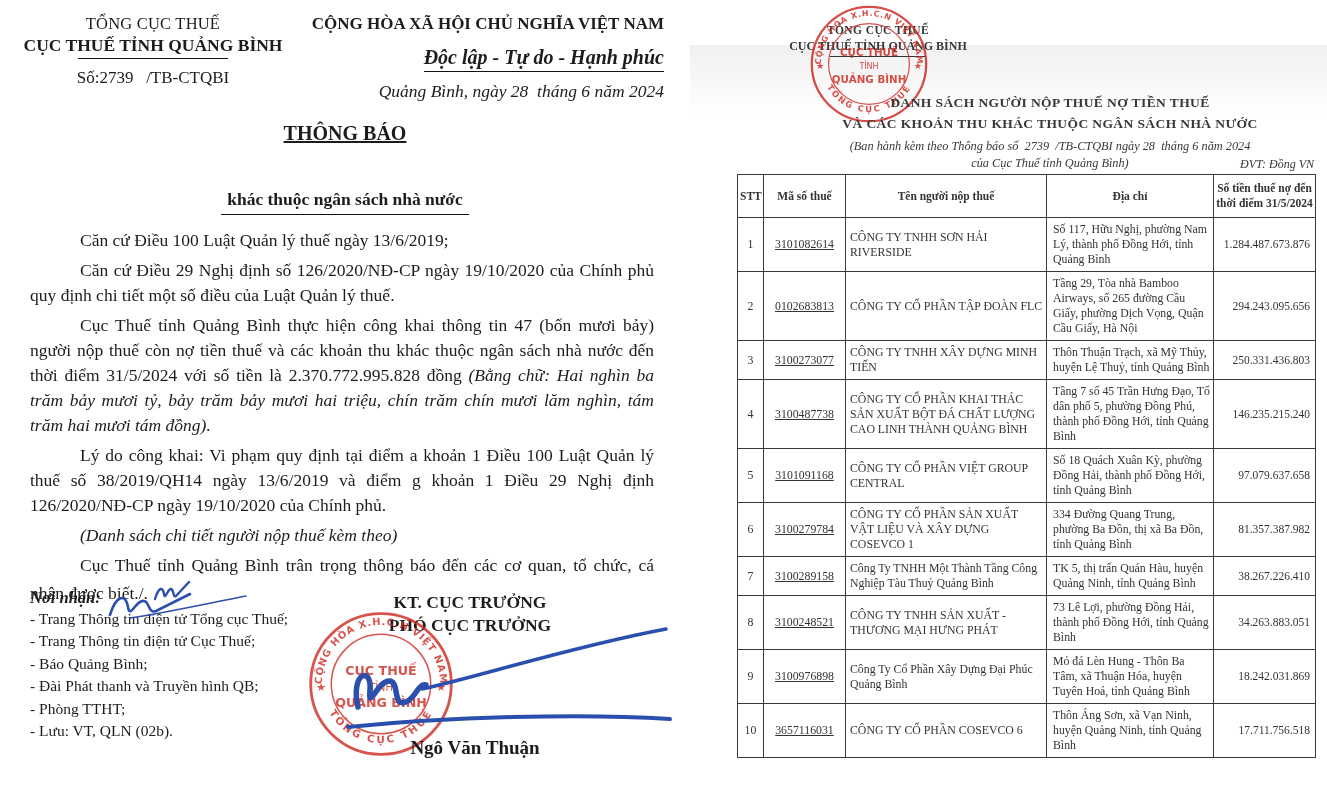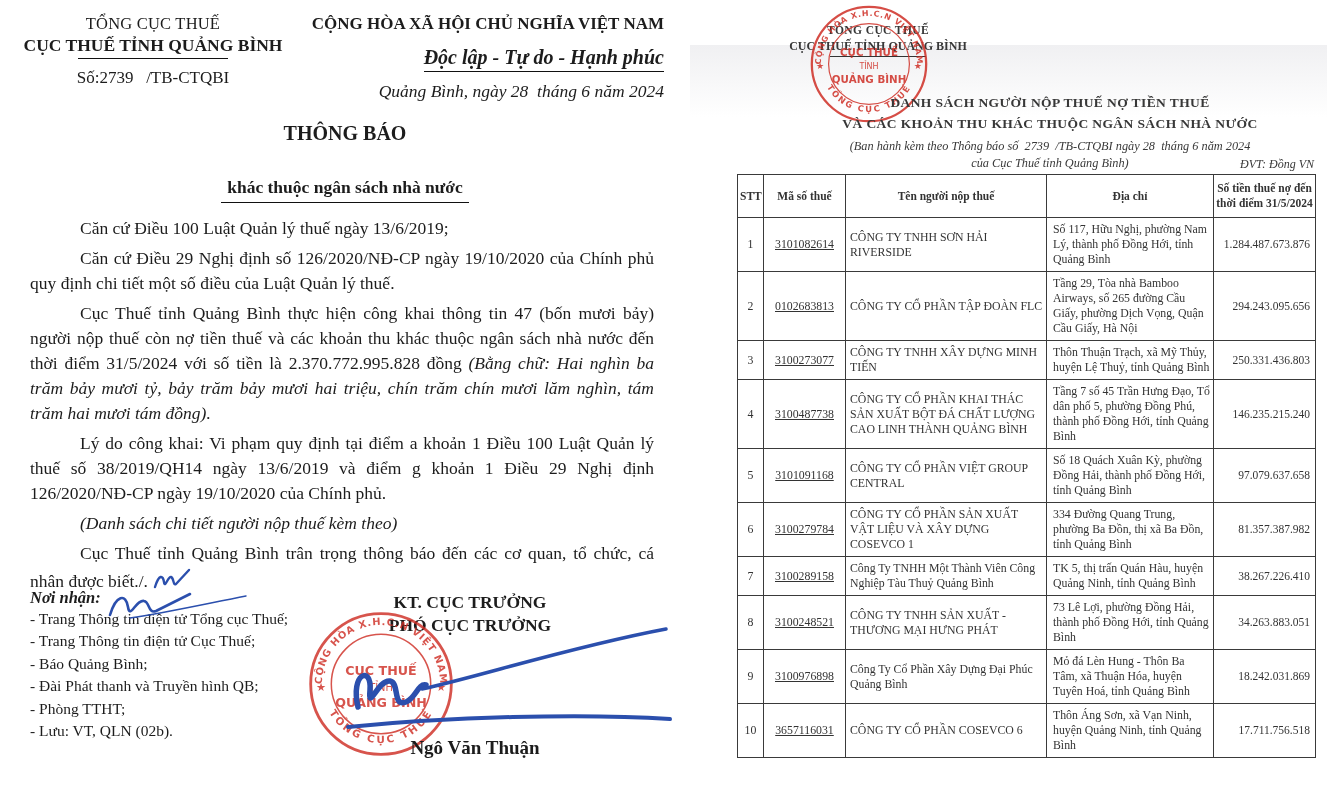--- a/index.html
+++ b/index.html
@@ -15,24 +15,24 @@
   .lp-h-left{width:262px;text-align:center;}
   .lp-h-left .org-parent{font-size:16.5px;letter-spacing:.2px;}
   .lp-h-left .org-name{font-size:17.5px;font-weight:bold;margin-top:1px;}
   .rule-s{height:0;border-top:1.4px solid #111;width:150px;margin:2px auto 0;}
   .doc-number{font-size:17px;margin-top:9px;}
   .lp-h-right{flex:1;text-align:right;}
   .lp-h-right .republic{font-size:17px;font-weight:bold;}
   .lp-h-right .motto{font-size:20px;font-weight:bold;margin-top:12px;font-style:italic;}
   .motto-inner{display:inline-block;border-bottom:1.6px solid #111;padding-bottom:2px;}
   .date-line{font-size:17.5px;font-style:italic;margin-top:9px;}
-  .lp-title{text-align:center;margin-top:20px;padding:0 28px;}
+  .lp-title{text-align:center;margin-top:20px;padding:0 28px;text-decoration:underline;}
   .lp-title .t-main{font-size:20px;font-weight:bold;}
   .lp-title .t-sub{font-size:17.5px;font-weight:bold;line-height:26px;margin-top:3px;}
-  .t-sub-u{display:inline-block;border-bottom:1.6px solid #111;padding:0 6px 2px;}
+  .t-sub-u{display:inline-block;border-bottom:1.6px solid #111;padding:0 6px 2px;margin-top:12px;}
   .lp-body{margin:13px 36px 0 30px;font-size:17.5px;line-height:25px;text-align:justify;}
   .lp-body p{margin:5px 0;text-indent:50px;}
   .italic{font-style:italic;}
   .lp-footer{position:absolute;left:0;top:585px;width:690px;height:209px;}
   .recipients{position:absolute;left:30px;top:3px;width:300px;}
   .recipients-label{font-size:16.5px;font-weight:bold;font-style:italic;}
   .recipient-item{font-size:15.5px;line-height:22.4px;}
   .noinhan-flourish{position:absolute;left:100px;top:2px;width:150px;height:36px;}
   .signer-block{position:absolute;left:345px;top:6px;width:250px;text-align:center;}
   .signer-title{font-size:17.5px;font-weight:bold;line-height:23px;}
@@ -252,21 +252,21 @@
         <tr>
       <td class="c-stt">6</td>
       <td class="c-mst">3100279784</td>
       <td class="c-name">CÔNG TY CỔ PHẦN SẢN XUẤT VẬT LIỆU VÀ XÂY DỰNG COSEVCO 1</td>
       <td class="c-addr">334 Đường Quang Trung, phường Ba Đồn, thị xã Ba Đồn, tỉnh Quảng Bình</td>
       <td class="c-amt">81.357.387.982</td>
     </tr>
         <tr>
       <td class="c-stt">7</td>
       <td class="c-mst">3100289158</td>
-      <td class="c-name">Công Ty TNHH Một Thành Viên Công Nghiệp Tàu Thuỷ Quảng Bình</td>
+      <td class="c-name">Công Ty TNHH Một Thành Tầng Công Nghiệp Tàu Thuỷ Quảng Bình</td>
       <td class="c-addr">TK 5, thị trấn Quán Hàu, huyện Quảng Ninh, tỉnh Quảng Bình</td>
       <td class="c-amt">38.267.226.410</td>
     </tr>
         <tr>
       <td class="c-stt">8</td>
       <td class="c-mst">3100248521</td>
       <td class="c-name">CÔNG TY TNHH SẢN XUẤT - THƯƠNG MẠI HƯNG PHÁT</td>
       <td class="c-addr">73 Lê Lợi, phường Đồng Hải, thành phố Đồng Hới, tỉnh Quảng Bình</td>
       <td class="c-amt">34.263.883.051</td>
     </tr>

